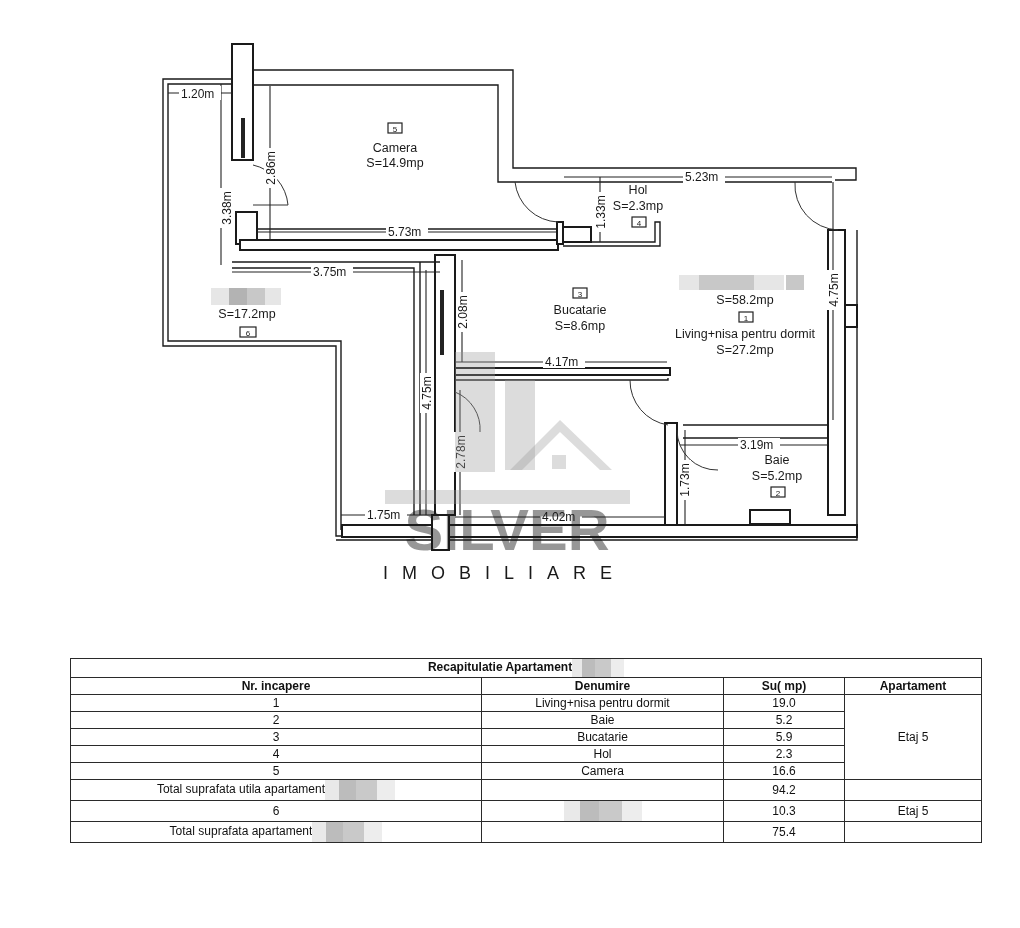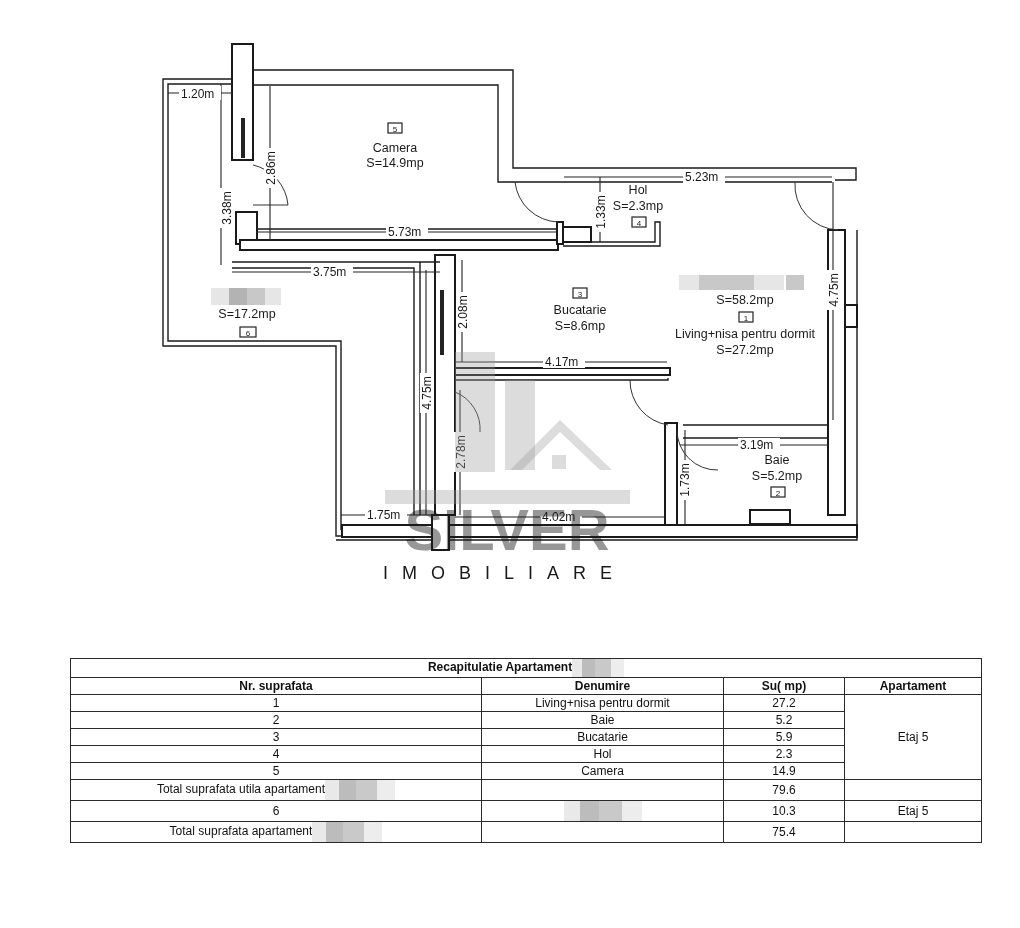--- a/index.html
+++ b/index.html
@@ -226,55 +226,55 @@
         <col style="width:121px">
         <col style="width:137px">
     </colgroup>
     <tbody>
         <tr>
       <th colspan="4" class="title-cell">
         <span>Recapitulatie Apartament</span><span class="redact r-title"></span>
       </th>
     </tr>
     <tr>
-      <th>Nr. suprafata</th>
+      <th>Nr. incapere</th>
       <th>Denumire</th>
       <th>Su( mp)</th>
       <th>Apartament</th>
     </tr>
     <tr>
       <td>1</td>
       <td>Living+nisa pentru dormit</td>
-      <td>27.2</td>
+      <td>19.0</td>
       <td rowspan="5">Etaj 5</td>
     </tr>
     <tr>
       <td>2</td>
       <td>Baie</td>
       <td>5.2</td>
     </tr>
     <tr>
       <td>3</td>
       <td>Bucatarie</td>
       <td>5.9</td>
     </tr>
     <tr>
       <td>4</td>
       <td>Hol</td>
       <td>2.3</td>
     </tr>
     <tr>
       <td>5</td>
       <td>Camera</td>
-      <td>14.9</td>
+      <td>16.6</td>
     </tr>
     <tr>
       <td class="bold"><span>Total suprafata utila apartament</span><span class="redact"></span></td>
       <td></td>
-      <td class="bold">79.6</td>
+      <td class="bold">94.2</td>
       <td></td>
     </tr>
     <tr>
       <td>6</td>
       <td><span class="redact r-mid"></span></td>
       <td>10.3</td>
       <td>Etaj 5</td>
     </tr>
     <tr>
       <td class="bold"><span>Total suprafata apartament</span><span class="redact"></span></td>

